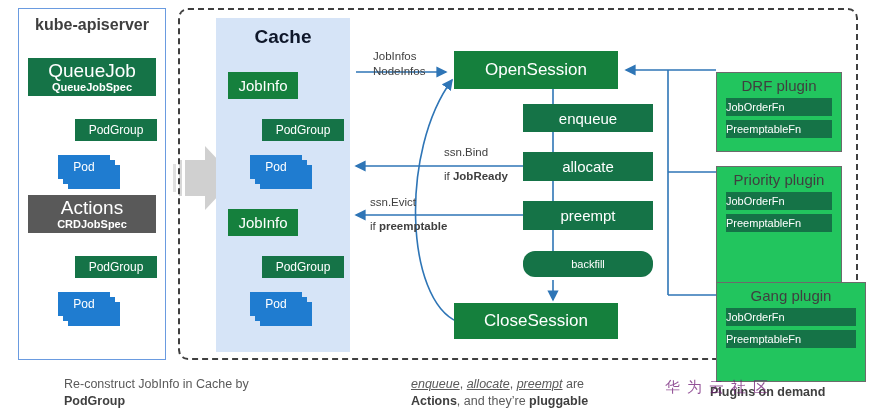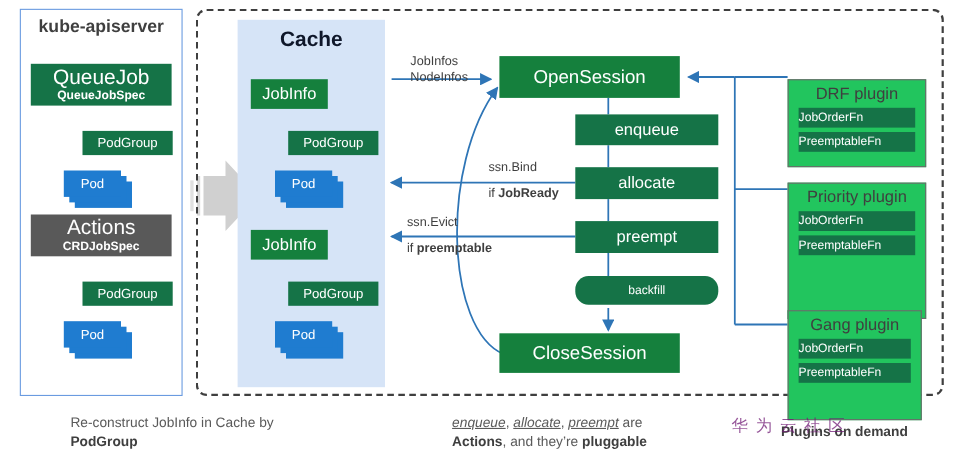--- a/index.html
+++ b/index.html
@@ -239,21 +239,21 @@
   <div class="fn">JobOrderFn</div>
   <div class="fn">PreemptableFn</div>
 </div>
 
 <div class="plugin" style="left:716px;top:122px;width:126px;height:124px;">
   <div class="ptitle">Priority plugin</div>
   <div class="fn">JobOrderFn</div>
   <div class="fn">PreemptableFn</div>
 </div>
 
-<div class="plugin" style="left:716px;top:238px;width:122px;height:100px;">
+<div class="plugin" style="left:716px;top:238px;width:150px;height:100px;">
   <div class="ptitle">Gang plugin</div>
   <div class="fn">JobOrderFn</div>
   <div class="fn">PreemptableFn</div>
 </div>
 
 <div class="cap" style="left:64px;top:376px;">
   <span>Re-construct JobInfo in Cache by</span><br>
   <b>PodGroup</b>
 </div>
 

